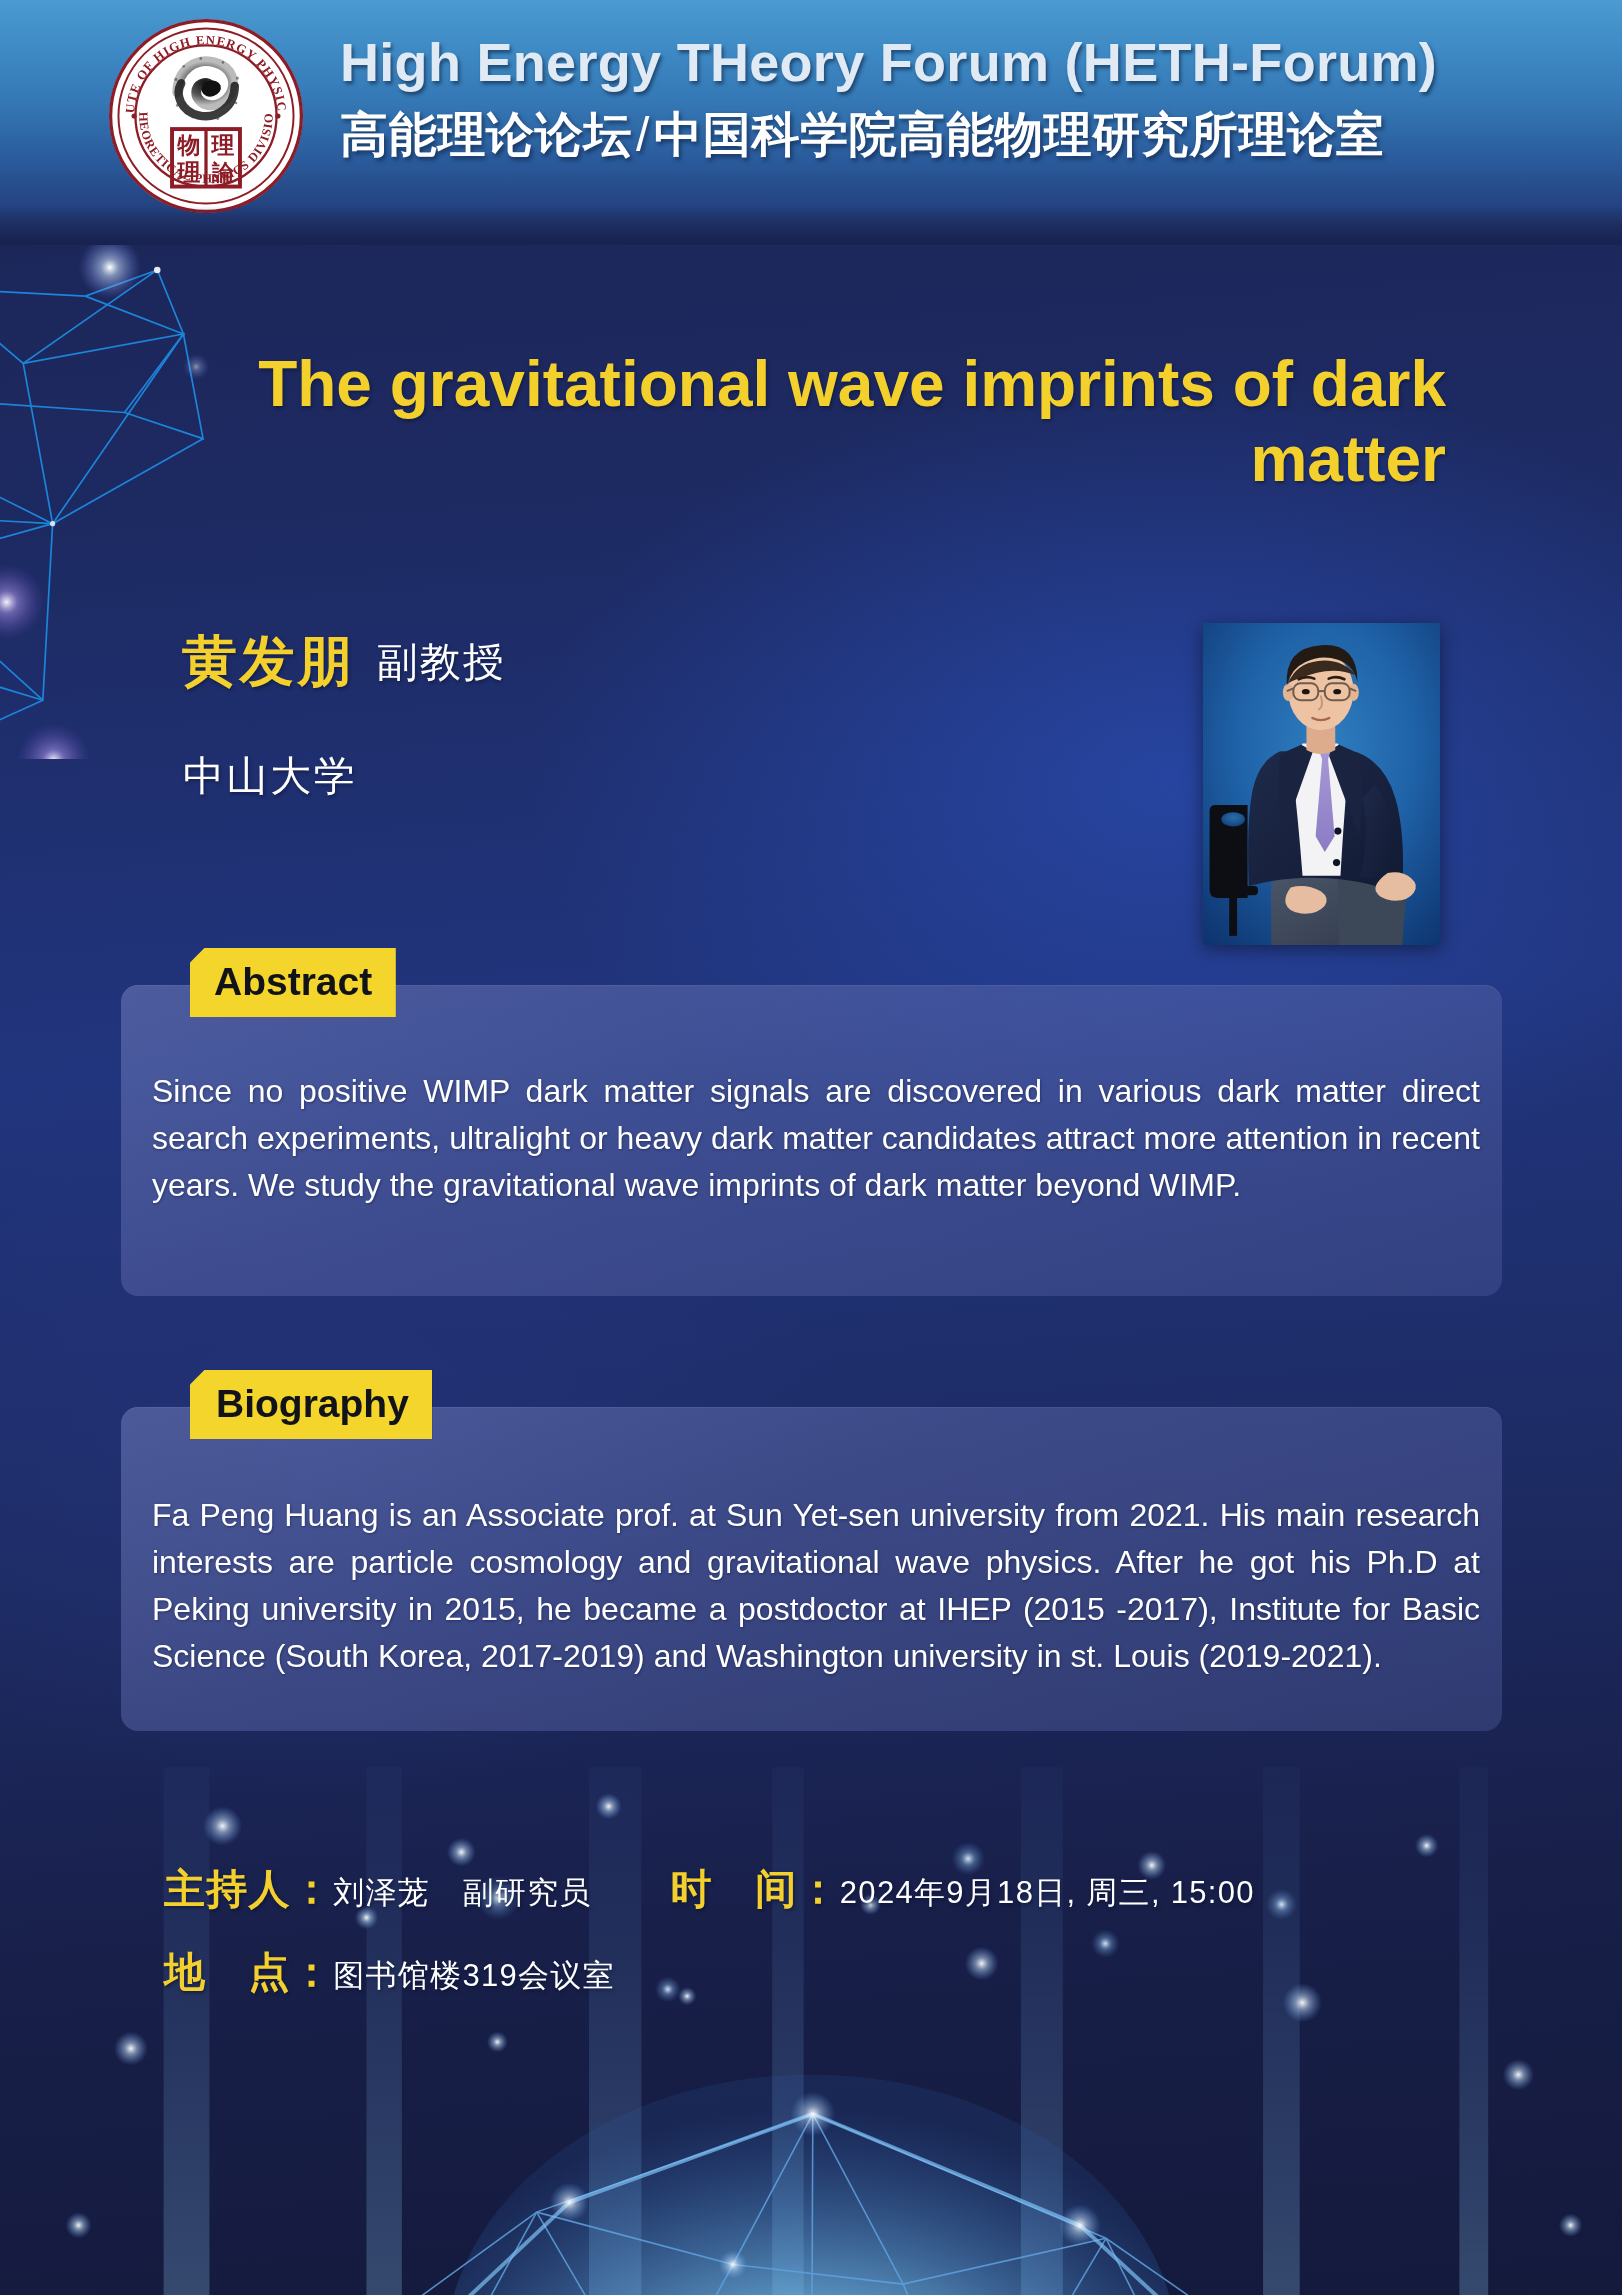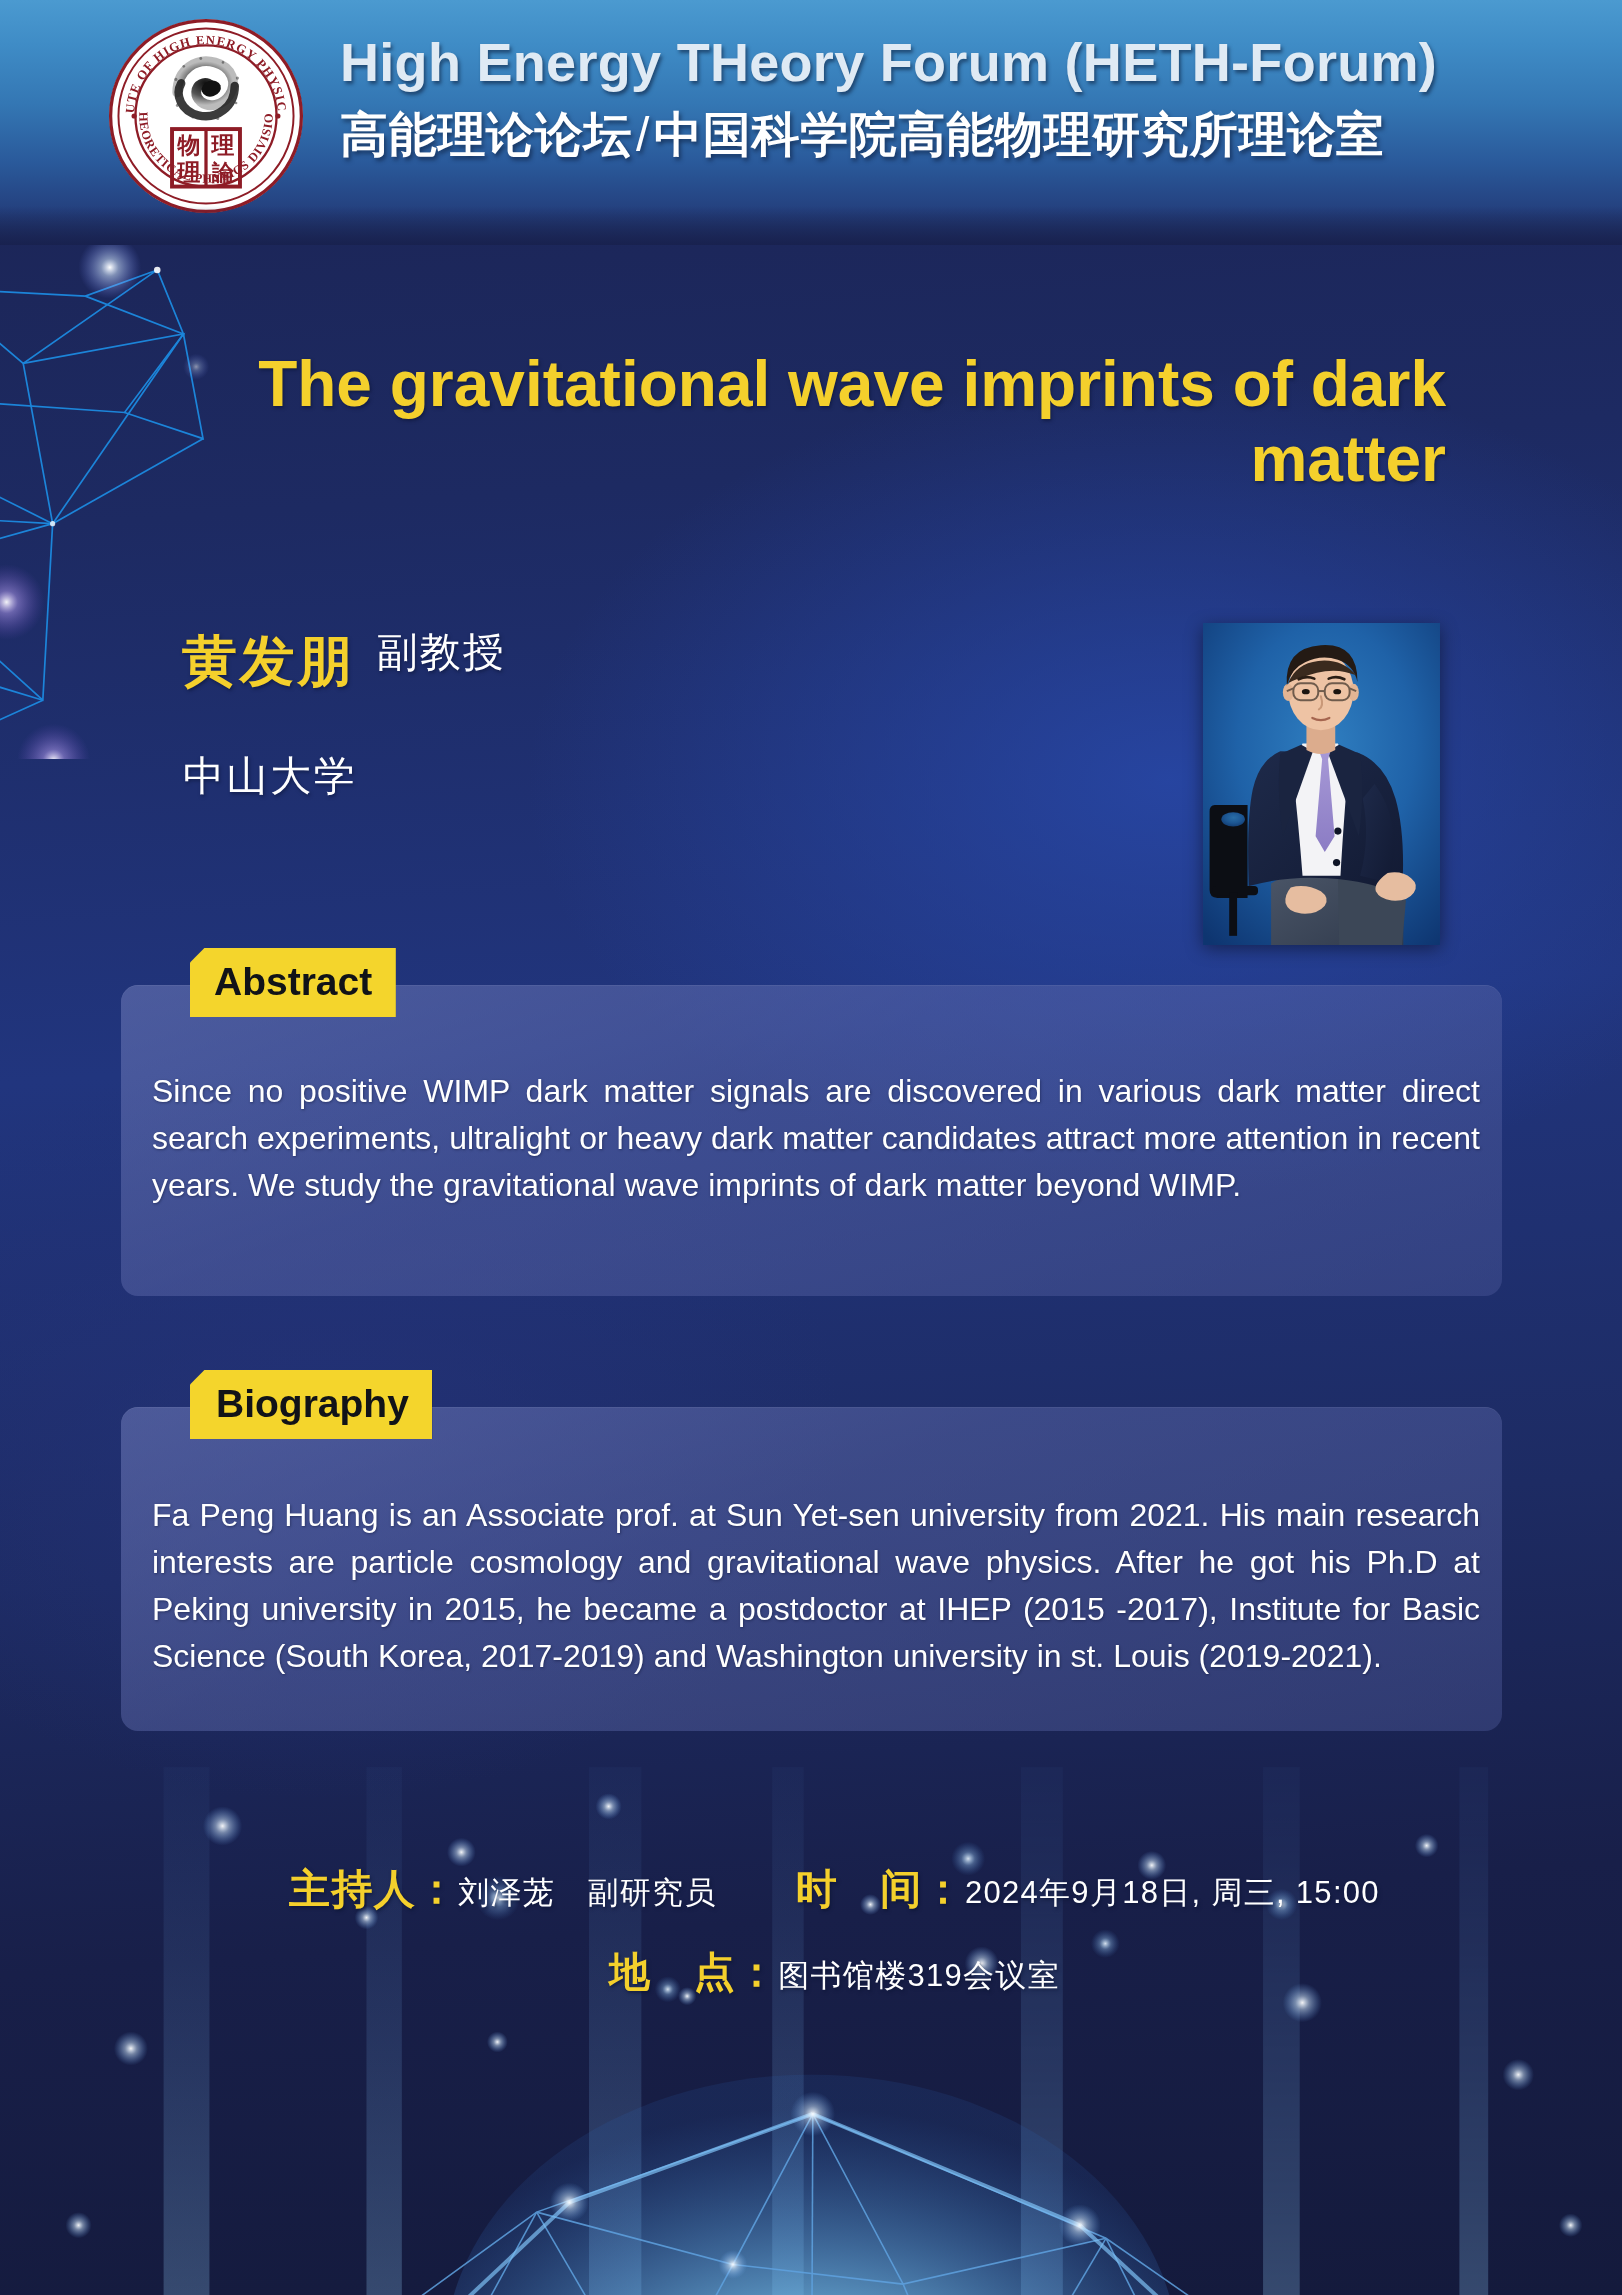--- a/index.html
+++ b/index.html
@@ -67,21 +67,21 @@
     position:absolute; left:177px; top:347px; width:1269px;
     text-align:right;
     font-size:64px; font-weight:bold; line-height:1.17;
     color:#f4d02c;
     text-shadow: 1.3px 2px 3.3px rgba(8,16,45,.5);
   }
 
   
   .speaker-name-row{
     position:absolute; left:182px; top:625px;
-    display:flex; align-items:flex-start; gap:22px; white-space:nowrap;
+    display:flex; align-items:center; gap:22px; white-space:nowrap;
   }
   .speaker-name{
     font-size:55px; font-weight:bold; color:#f4d02c;
     text-shadow:1.3px 2px 3.3px rgba(8,16,45,.5); letter-spacing:2.6px;
   }
   .speaker-title{
     font-size:41px; color:#ffffff; letter-spacing:2px;
     text-shadow:1.3px 2px 3.3px rgba(8,16,45,.5);
   }
   .speaker-affil{
@@ -136,21 +136,20 @@
 
   
   .info{
     position:absolute; left:164px; top:1862px; width:1341px;
     z-index:5;
   }
   .info-row{
     display:flex; align-items:baseline;
     white-space:nowrap;
     margin-bottom:27.5px;
-    justify-content:center;
   }
   .lbl{
     color:#f4d02c; font-size:41px; font-weight:bold;
     letter-spacing:1.3px;
     text-shadow:1.3px 2px 3.3px rgba(8,16,45,.55);
   }
   .val{
     color:#ffffff; font-size:31px; letter-spacing:1.3px;
     text-shadow:1.3px 2px 3.3px rgba(8,16,45,.55);
   }

